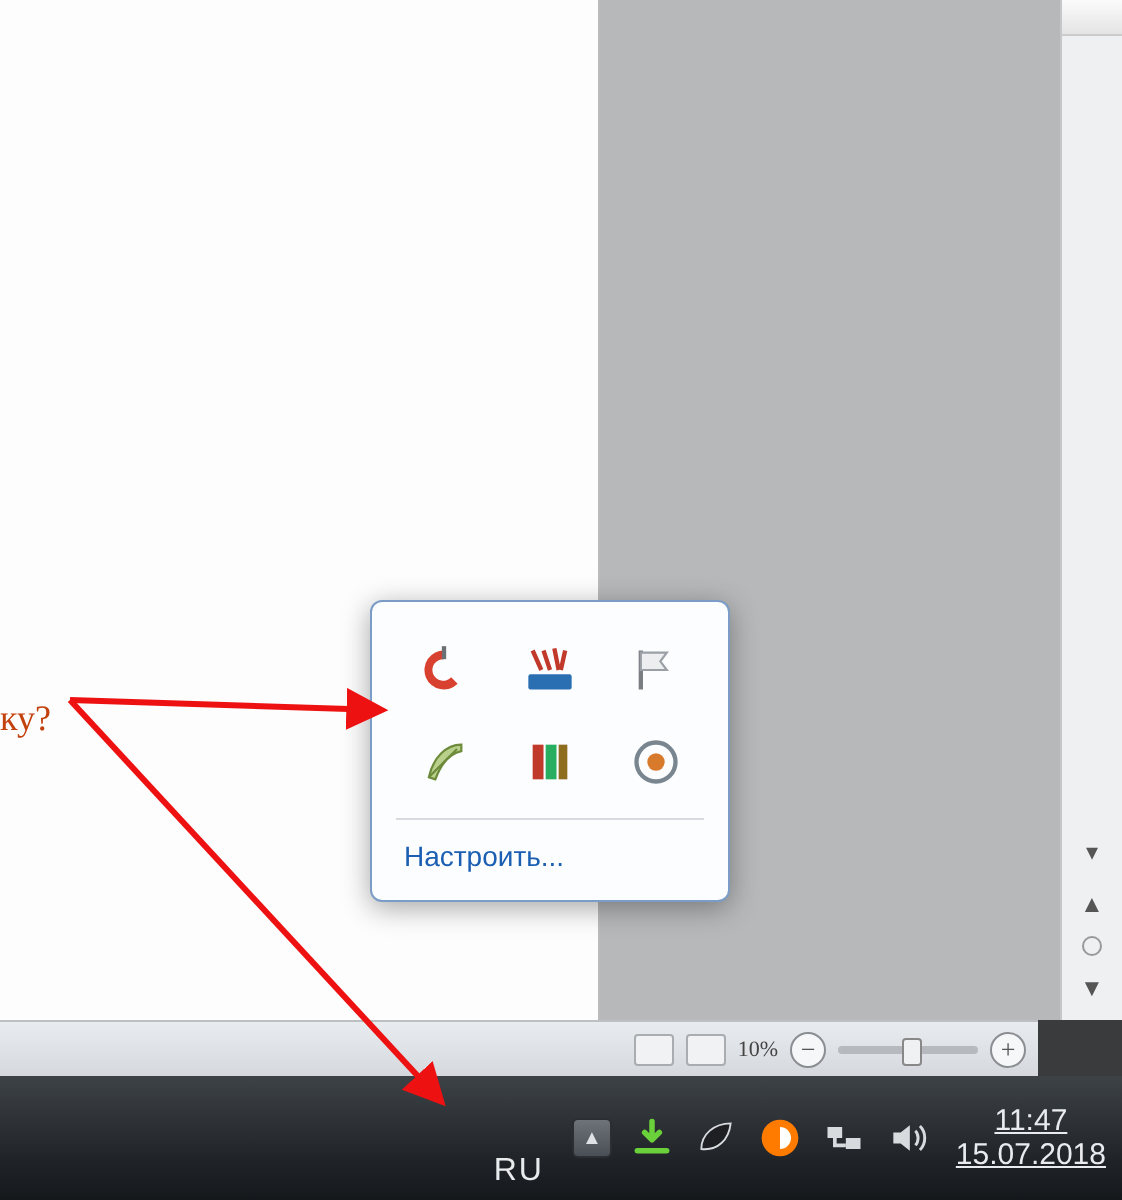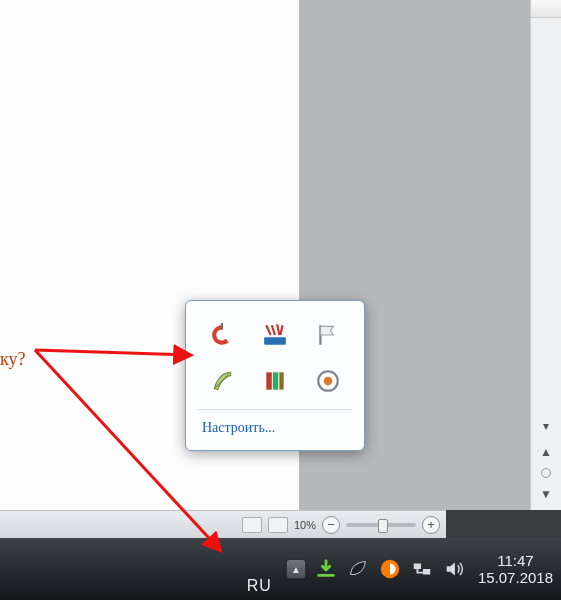--- a/index.html
+++ b/index.html
@@ -64,30 +64,31 @@
     color: #555;
     font-size: 12px;
     cursor: pointer;
   }
   .scroll-ctl.circle { border: 1px solid #999; border-radius: 50%; width: 10px; height: 10px; }
 
   
   .status-bar {
     position: absolute;
     left: 0; top: 510px;
-    width: 446px; height: 28px;
+    width: 519px; height: 28px;
     background: linear-gradient(#e9ecef,#d5d8dd);
     border-top: 1px solid #bcbfc3;
     display: flex;
     align-items: center;
     justify-content: flex-end;
     gap: 6px;
     padding: 0 6px;
     font-size: 11px;
     color: #444;
+    font-family: Liberation Serif, serif;
   }
   .zoom-btn {
     width: 18px; height: 18px;
     border-radius: 50%;
     border: 1px solid #8a8d91;
     background: #f6f7f8;
     display: flex; align-items: center; justify-content: center;
     font-size: 13px; color: #555;
     cursor: pointer;
   }
@@ -144,20 +145,21 @@
     cursor: pointer;
   }
   .tray-icon svg { width: 22px; height: 22px; }
   .clock {
     text-align: center;
     color: #e9ebee;
     font-size: 15px;
     line-height: 1.15;
     padding-left: 4px;
     cursor: pointer;
+    text-decoration: underline;
   }
 
   
   .popup {
     position: absolute;
     left: 185px; top: 300px;
     width: 180px;
     background: #fcfdfe;
     border: 1px solid #7a9cc6;
     border-radius: 6px;
@@ -178,21 +180,20 @@
   }
   .tray-app svg { width: 26px; height: 26px; }
   .popup-sep {
     height: 1px; background: #d6dbe1; margin: 0 2px;
   }
   .popup-link {
     color: #1b5fb3;
     font-size: 14px;
     padding: 10px 6px 8px 6px;
     cursor: pointer;
-    font-family: Liberation Serif, serif;
   }
 
   
   .arrows {
     position: absolute;
     left: 0; top: 0;
     width: 561px; height: 600px;
     pointer-events: none;
   }
 

